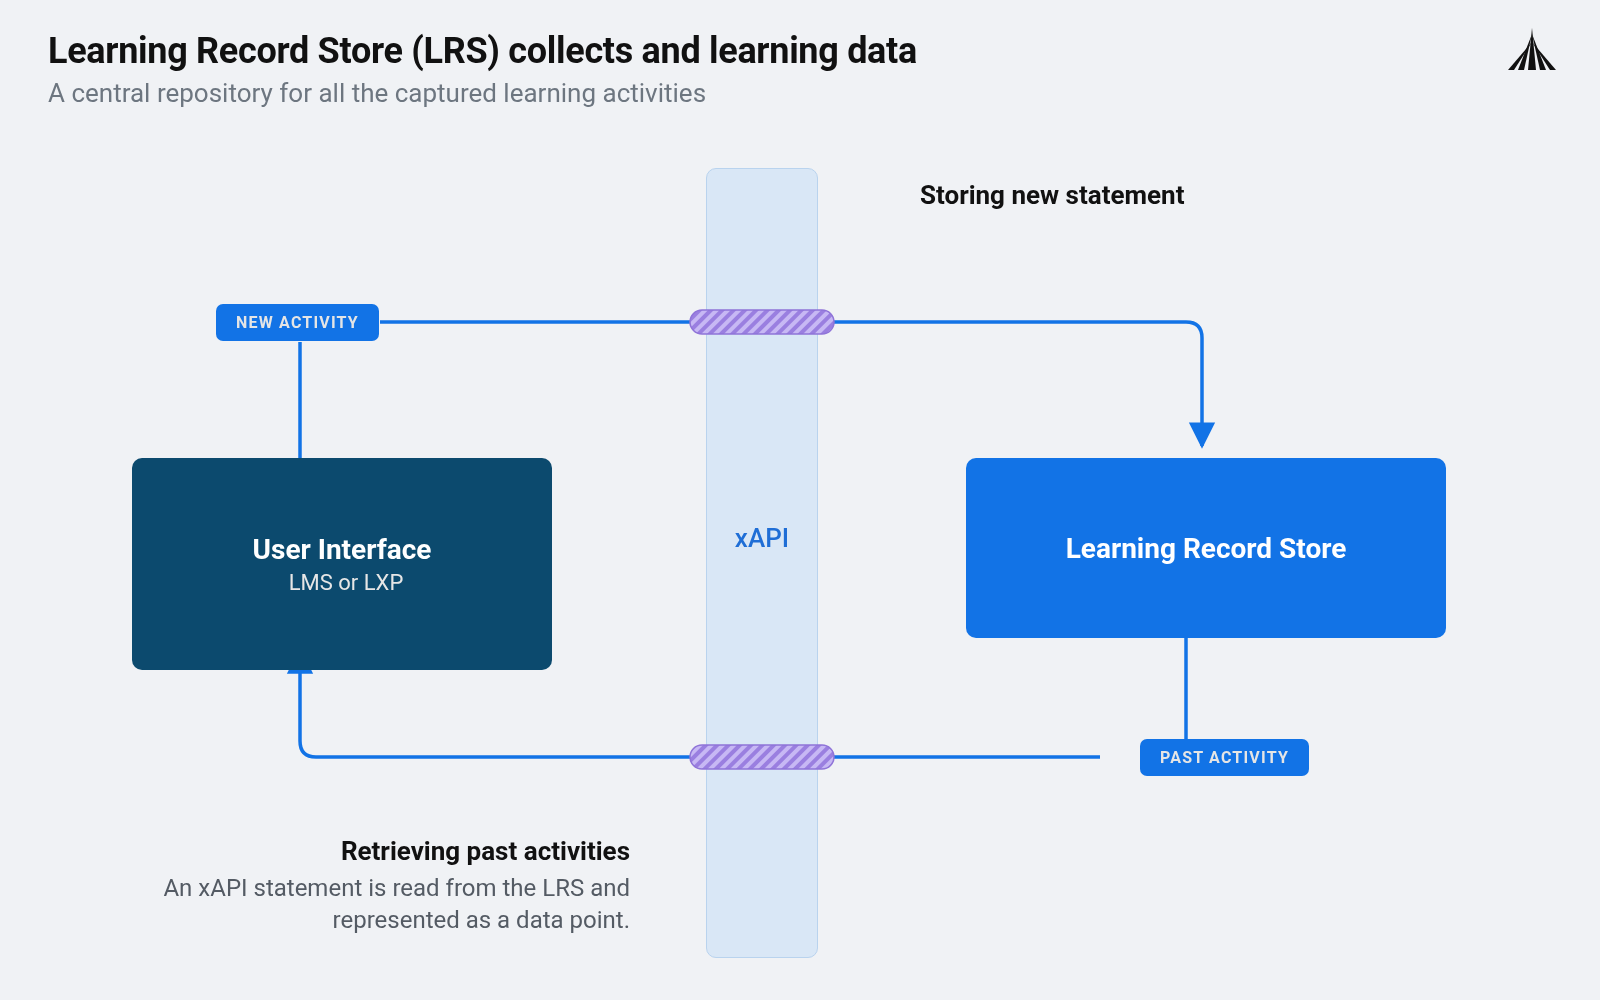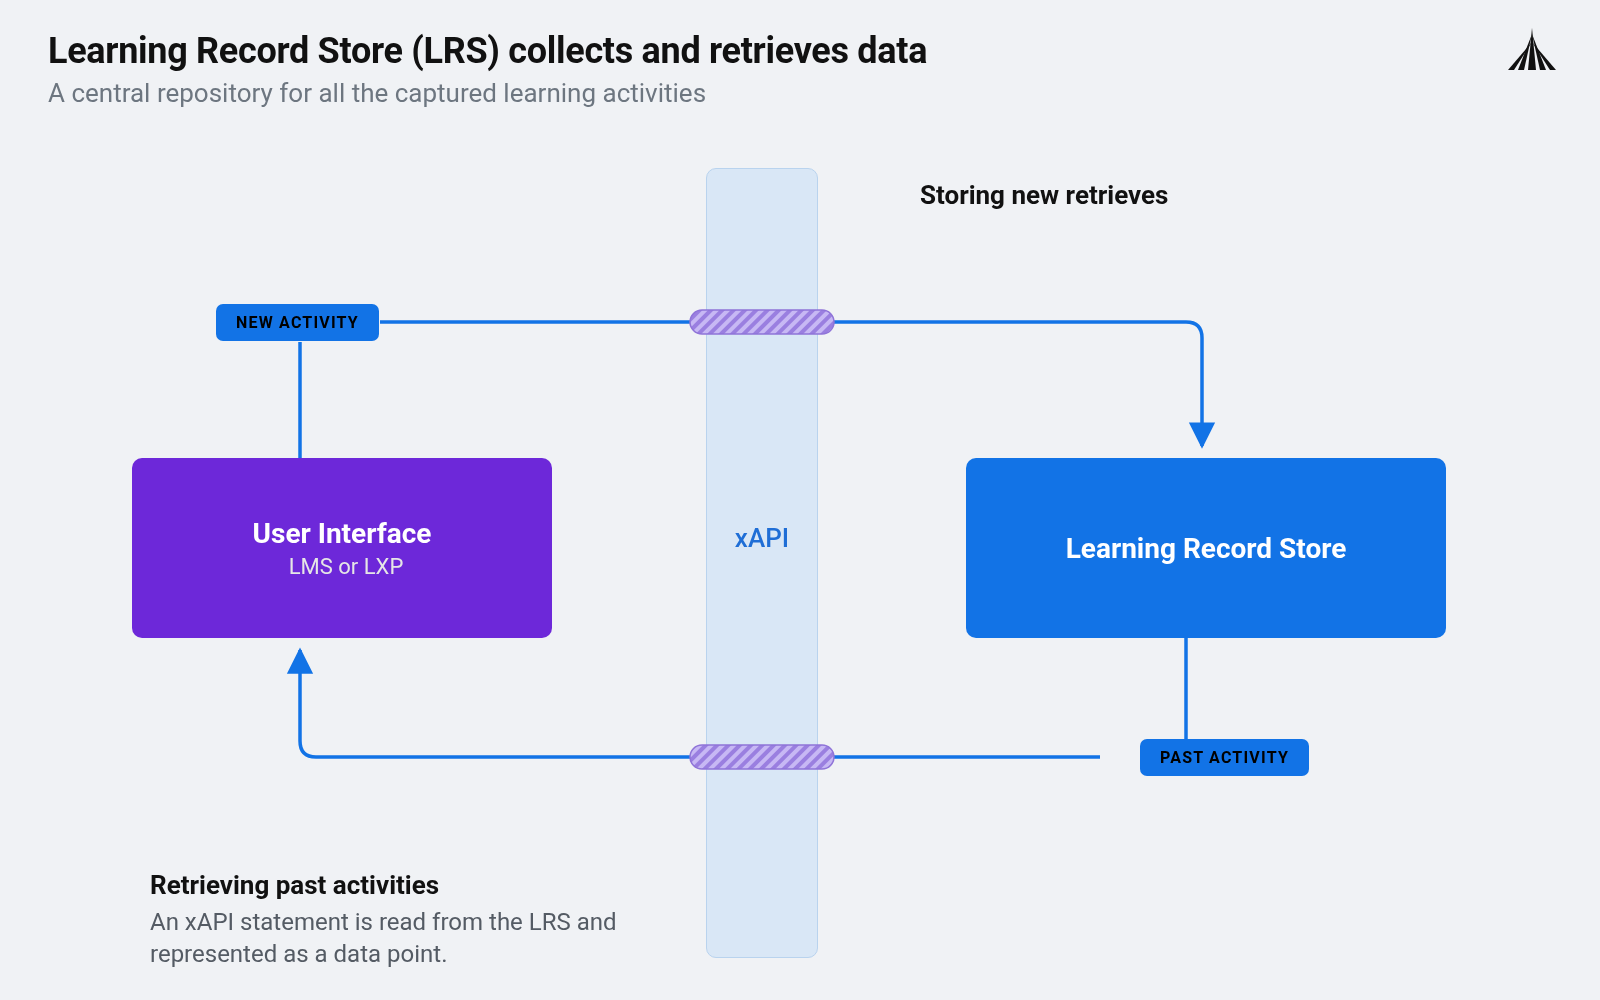--- a/index.html
+++ b/index.html
@@ -73,39 +73,39 @@
     display: flex;
     flex-direction: column;
     align-items: center;
     justify-content: center;
     text-align: center;
   }
   .box-ui {
     left: 132px;
     top: 458px;
     width: 420px;
-    height: 180px;
-    background: #6d28d9;
+    height: 212px;
+    background: #0c4a6e;
     color: #fff;
   }
   .box-ui .t1 { font-size: 28px; font-weight: 700; }
   .box-ui .t2 { font-size: 22px; font-weight: 400; margin-top: 4px; color: #e6e6e6; margin-left: 8px; }
   .box-lrs {
     left: 966px;
     top: 458px;
     width: 480px;
     height: 180px;
     background: #1273e6;
     color: #fff;
   }
   .box-lrs .t1 { font-size: 28px; font-weight: 700; }
   .pill {
     position: absolute;
     background: #1273e6;
-    color: #000000;
+    color: #e5e5e5;
     font-size: 16px;
     font-weight: 700;
     letter-spacing: 1.2px;
     padding: 9px 20px;
     border-radius: 7px;
     text-transform: uppercase;
     white-space: nowrap;
   }
   .pill-new { left: 216px; top: 304px; }
   .pill-past { left: 1140px; top: 739px; }
@@ -118,33 +118,33 @@
     font-weight: 700;
     color: #111;
   }
   .note .nb {
     font-size: 24px;
     color: #545b64;
     margin-top: 6px;
     line-height: 1.35;
   }
   .note-store { left: 920px; top: 180px; max-width: 500px; }
-  .note-retrieve { left: 150px; top: 870px; max-width: 480px; }
+  .note-retrieve { left: 150px; top: 836px; max-width: 480px; text-align: right; }
   svg.flows {
     position: absolute;
     left: 0; top: 0;
     width: 1600px; height: 1000px;
     pointer-events: none;
   }
 </style>
 </head>
 <body>
 
 <div class="header">
-  <div class="title">Learning Record Store (LRS) collects and retrieves data</div>
+  <div class="title">Learning Record Store (LRS) collects and learning data</div>
   <div class="subtitle">A central repository for all the captured learning activities</div>
 </div>
 
 <div class="logo">
   <svg viewBox="0 0 56 56" width="56" height="56">
     <g fill="#111">
       <polygon points="28,4 24,46 32,46"></polygon>
       <polygon points="28,10 14,46 20,46"></polygon>
       <polygon points="28,10 42,46 36,46"></polygon>
       <polygon points="28,18 4,46 10,46"></polygon>
@@ -187,21 +187,21 @@
   </div>
 
   <div class="box box-lrs">
     <div class="t1">Learning Record Store</div>
   </div>
 
   <div class="pill pill-new">NEW ACTIVITY</div>
   <div class="pill pill-past">PAST ACTIVITY</div>
 
   <div class="note note-store">
-    <div class="nt">Storing new retrieves</div>
+    <div class="nt">Storing new statement</div>
   </div>
 
   <div class="note note-retrieve">
     <div class="nt">Retrieving past activities</div>
     <div class="nb">An xAPI statement is read from the LRS and represented as a data point.</div>
   </div>
 
 </div>
 
 </body></html>

